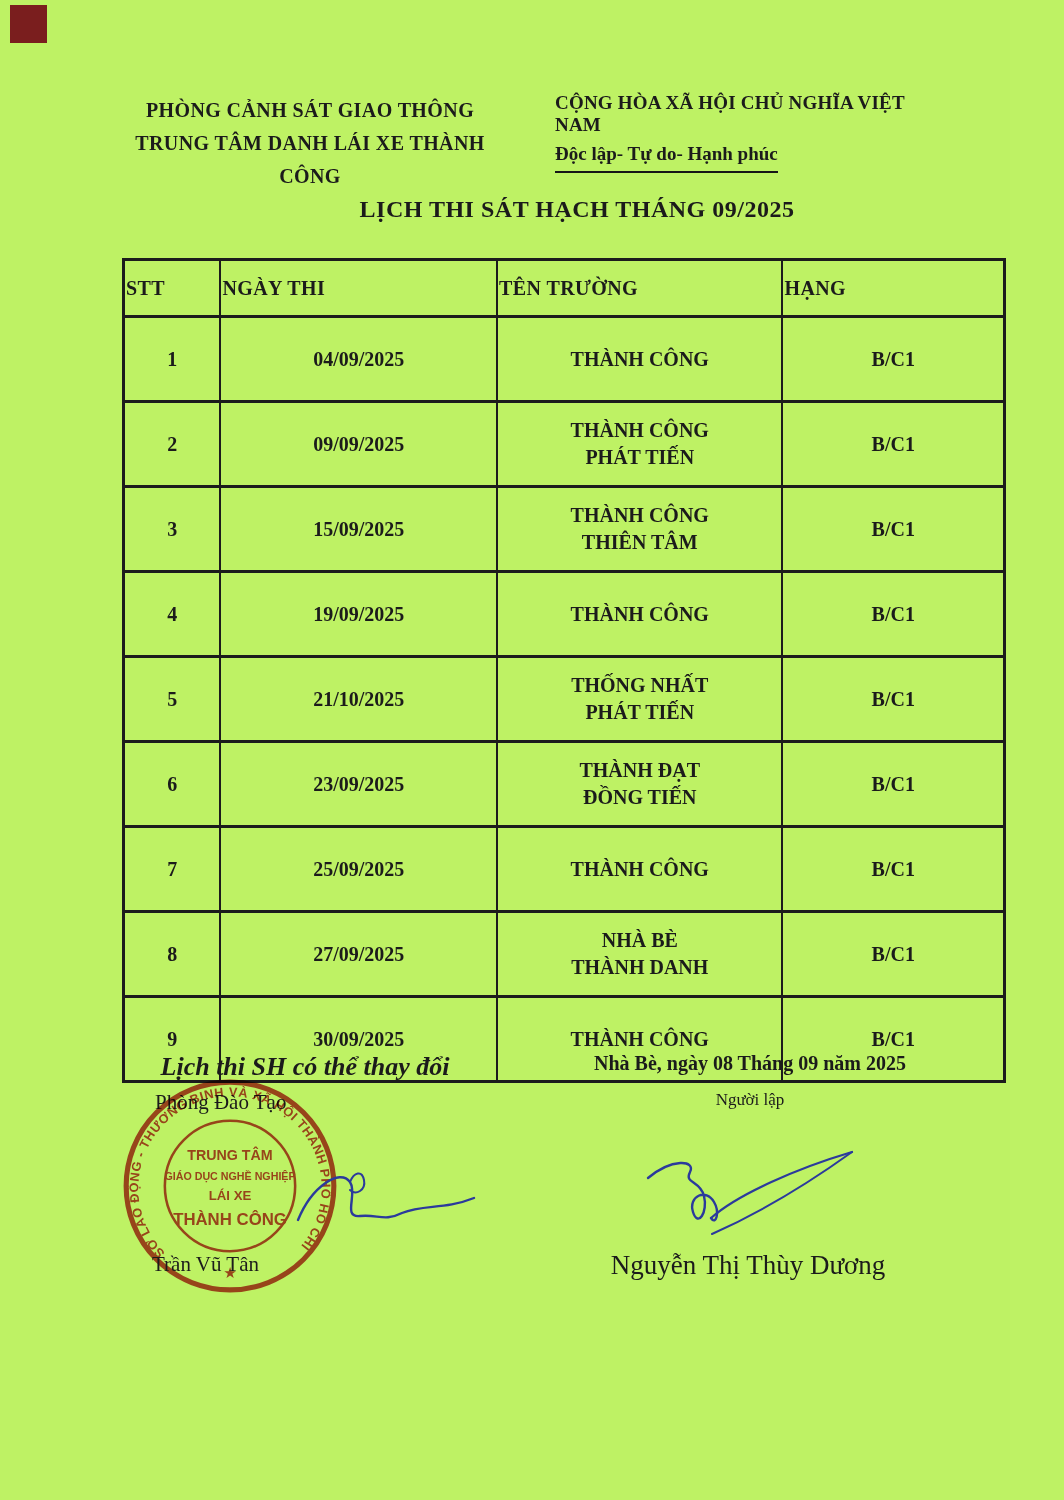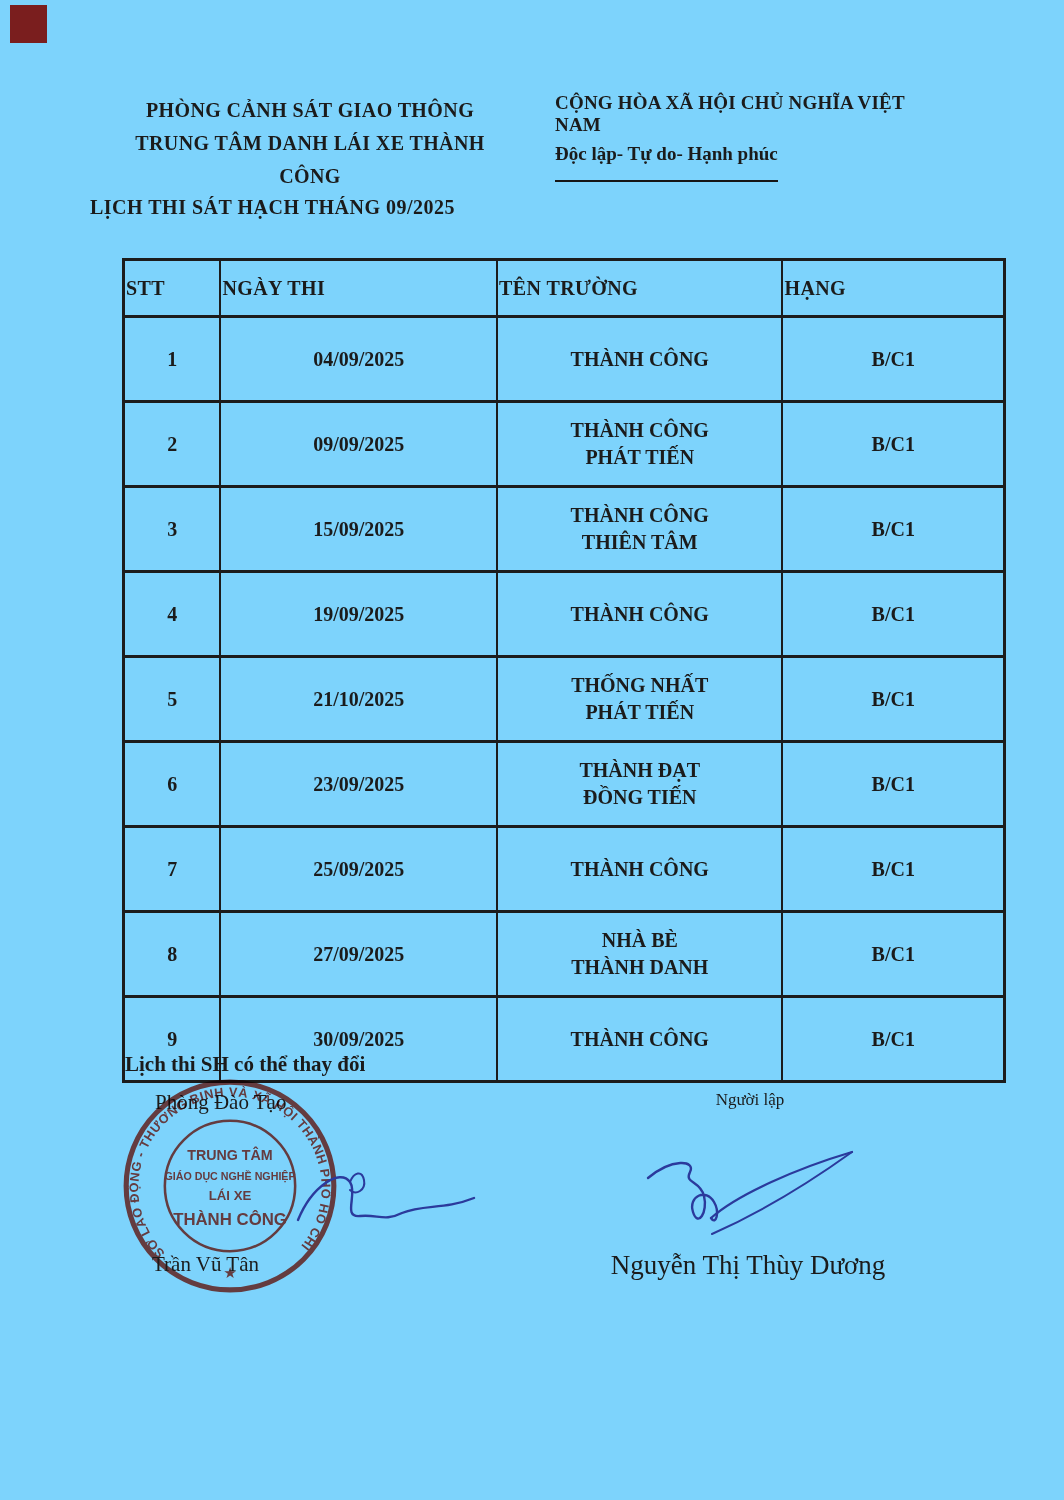--- a/index.html
+++ b/index.html
@@ -1,19 +1,19 @@
 <!DOCTYPE html>
 <html style="--stamp-red: #c42e26; --sig-blue: #2b3a9c; --corner-red: #7a1e1e; --ink: #1b1b1b;"><head>
 <meta charset="utf-8">
 <style>
   html,body{margin:0;padding:0;background:#e8e8e8;}
   #page{
     position:relative;
     width:1064px;height:1500px;
-    background:#7dd3fc;
+    background:#bef264;
     font-family:"Liberation Serif","DejaVu Serif",serif;
     color:var(--ink,#1b1b1b);
     overflow:hidden;
   }
   
   #corner-mark{
     position:absolute;left:10px;top:5px;width:37px;height:38px;
     background:var(--corner-red,#7a1e1e);
   }
   
@@ -22,26 +22,26 @@
     text-align:center;font-weight:bold;font-size:20px;line-height:33px;
     letter-spacing:.4px;
   }
   .hdr-right{
     position:absolute;left:555px;top:92px;width:390px;
     text-align:left;font-weight:bold;
   }
   .hdr-right .l1{font-size:19px;letter-spacing:.2px;}
   .hdr-right .l2{
     display:inline-block;font-size:19px;margin-top:7px;
-    border-bottom:2px solid #161616;padding-bottom:15px;
+    border-bottom:2px solid #161616;padding-bottom:6px;
   }
   
   #doc-title{
     position:absolute;left:90px;top:196px;width:974px;
-    font-weight:bold;font-size:20px;letter-spacing:.5px;
+    text-align:center;font-weight:bold;font-size:24px;letter-spacing:.5px;
   }
   
   #schedule-table{
     position:absolute;left:122px;top:258px;width:884px;
     border-collapse:collapse;table-layout:fixed;
     border:3px solid #1c1c1c;
   }
   #schedule-table th{
     border:2px solid #1c1c1c;border-bottom:3px solid #1c1c1c;
     height:52px;font-size:20px;font-weight:bold;letter-spacing:.4px;
@@ -51,22 +51,22 @@
     border:2px solid #1c1c1c;border-top:3px solid #1c1c1c;
     height:80px;font-size:20px;font-weight:bold;
     text-align:center;vertical-align:middle;line-height:27px;
   }
   col.c-stt{width:11%;}
   col.c-date{width:31.4%;}
   col.c-school{width:32.4%;}
   col.c-grade{width:25.2%;}
   
   .foot-note{
-    position:absolute;left:125px;top:1052px;width:360px;text-align:left;
-    font-size:21px;font-weight:bold;
+    position:absolute;left:125px;top:1052px;width:360px;text-align:center;
+    font-size:26px;font-weight:bold;font-style:italic;
   }
   .foot-date{
     position:absolute;left:560px;top:1052px;width:380px;text-align:center;
     font-size:20px;font-weight:600;
   }
   .foot-role-left{
     position:absolute;left:155px;top:1090px;width:300px;
     font-size:21px;
   }
   .foot-role-right{
@@ -259,20 +259,21 @@
             <div>THÀNH CÔNG</div>
           </td>
           <td>
             <div>B/C1</div>
           </td>
         </tr>
       </tbody>
   </table>
 
   <div class="foot-note">Lịch thi SH có thể thay đổi</div>
+  <div class="foot-date">Nhà Bè, ngày 08 Tháng 09 năm 2025</div>
   <div class="foot-role-left">Phòng Đào Tạo</div>
   <div class="foot-role-right">Người lập</div>
 
   <div id="stamp">
     <svg viewBox="0 0 220 220">
       <circle cx="110" cy="110" r="102" fill="none" stroke="currentColor" stroke-width="5"></circle>
       <circle cx="110" cy="110" r="64" fill="none" stroke="currentColor" stroke-width="2.5"></circle>
       <path id="ringPath" d="M 46.4,175.6 A 90,90 0 1 1 173.6,175.6" fill="none" stroke="none"></path>
       <text font-size="12.5" letter-spacing="0.6">
         <textPath href="#ringPath" startOffset="0">SỞ LAO ĐỘNG - THƯƠNG BINH VÀ XÃ HỘI THÀNH PHỐ HỒ CHÍ MINH</textPath>

